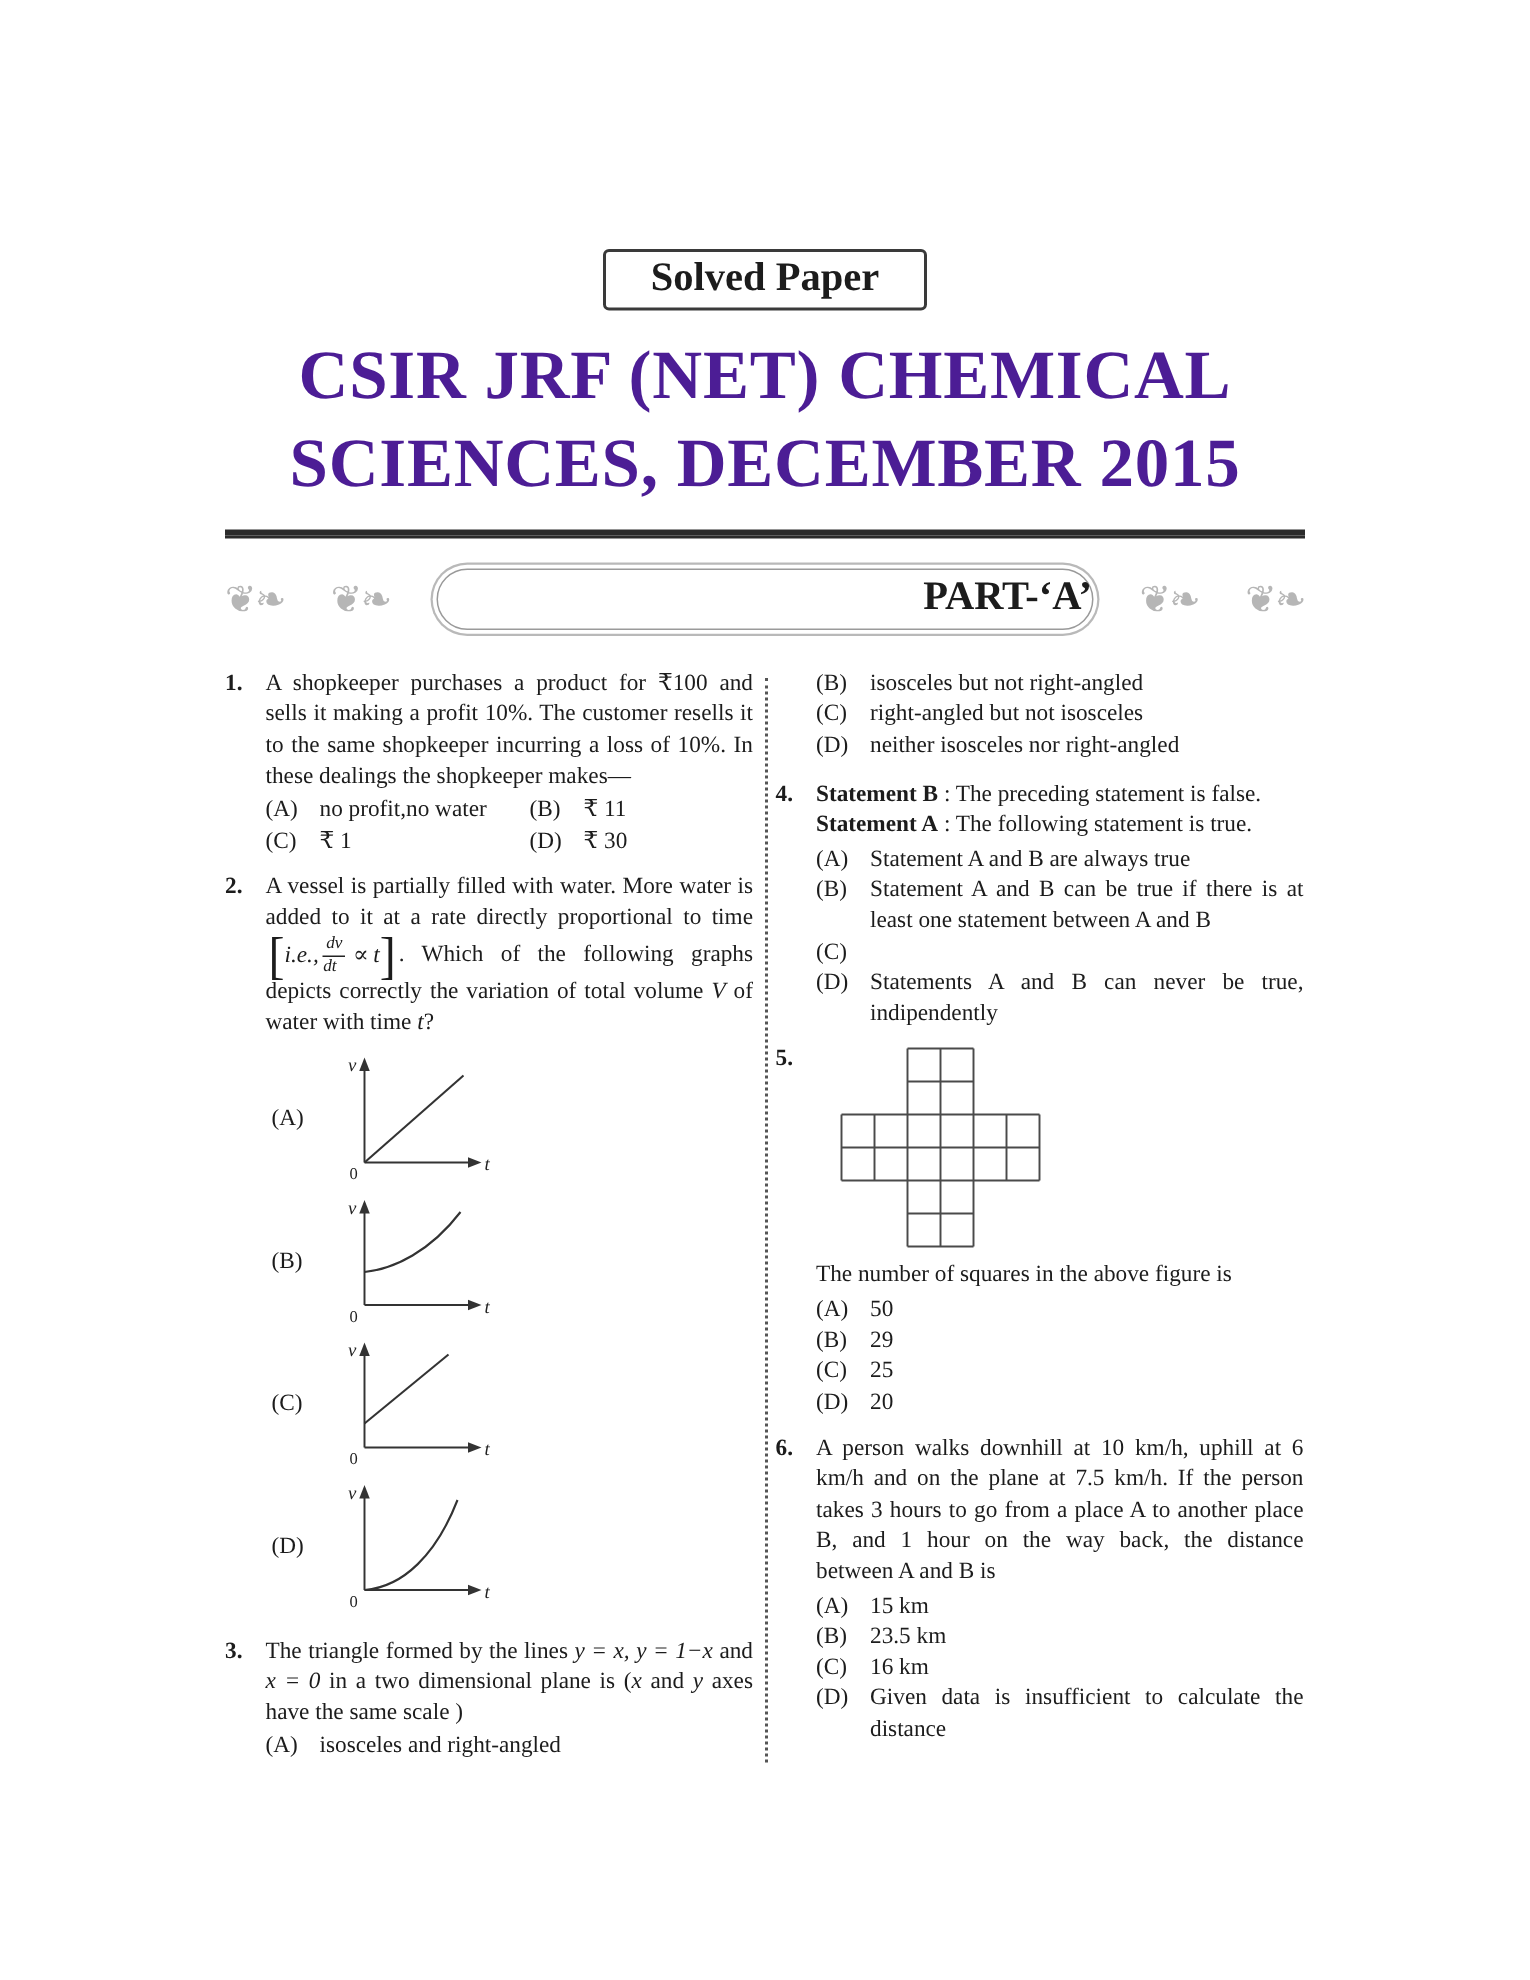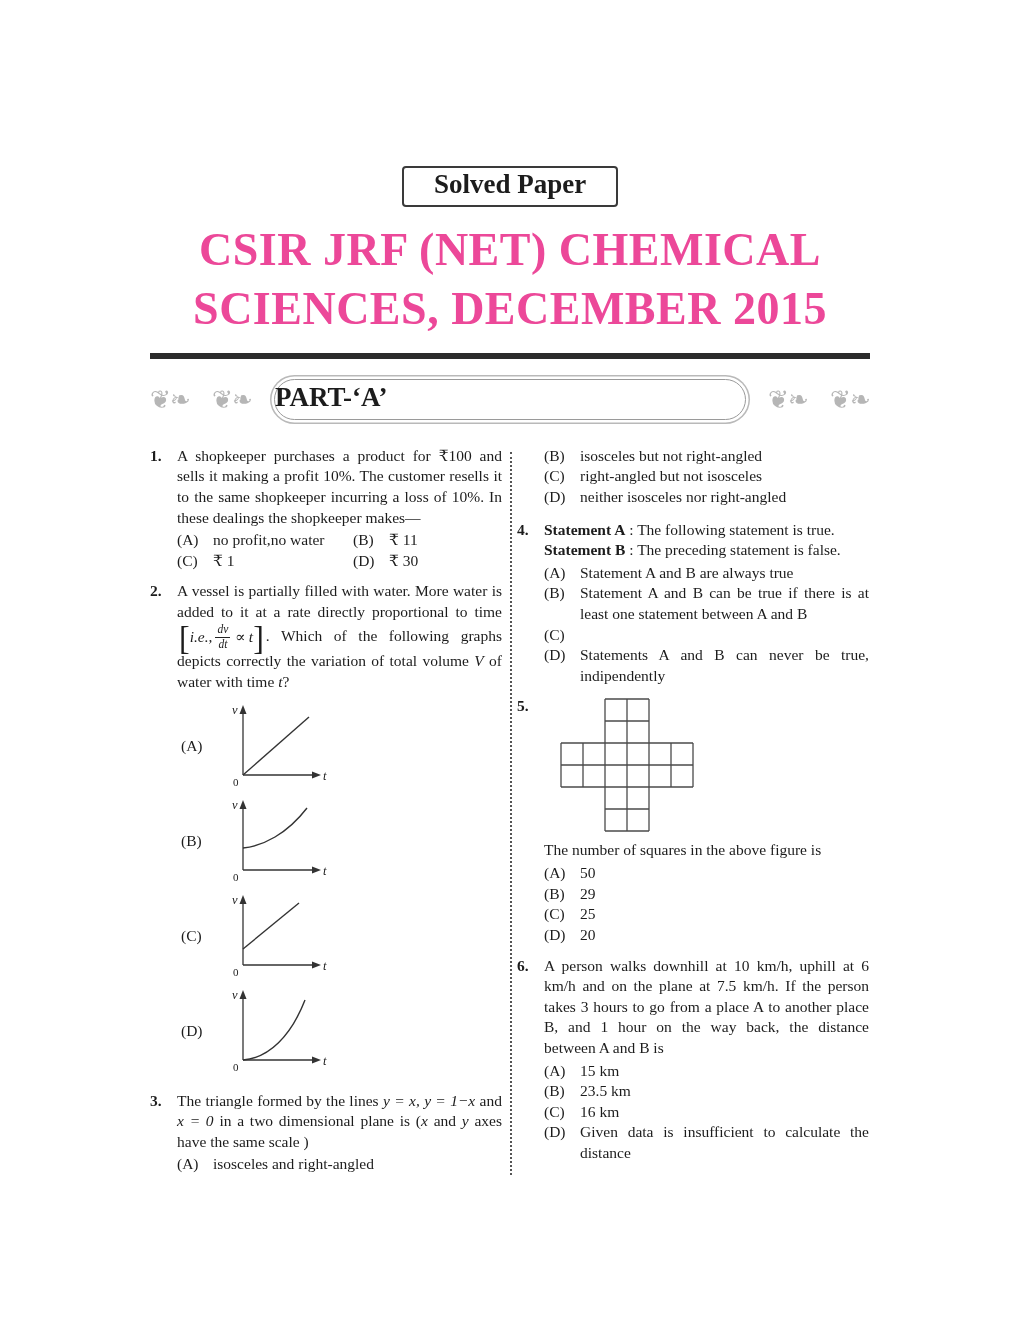--- a/index.html
+++ b/index.html
@@ -12,28 +12,28 @@
   .page { padding:166px 150px 40px 150px; }
 
   .badge {
     width:fit-content; margin:0 auto;
     border:2.5px solid #3a3a3a; border-radius:4px;
     padding:1px 30px 5px; font-size:27px; font-weight:700;
   }
   .title {
     margin:14px 0 0; text-align:center;
     font-size:46px; line-height:1.28; font-weight:700;
-    letter-spacing:.5px; color:#ec4899;
+    letter-spacing:.5px; color:#4c1d95;
   }
   .rule { margin-top:14px; height:4px; border-top:4.5px solid #2b2b2b; border-bottom:2px solid #2b2b2b; }
 
   .banner-row { margin-top:20px; display:flex; align-items:center; justify-content:space-between; }
   .orn { color:#b6b6b6; font-size:25px; font-family:"DejaVu Sans",sans-serif; letter-spacing:-1px; }
   .pill {
-    width:472px; text-align:left; font-size:27px; font-weight:700;
+    width:438px; text-align:right; font-size:27px; font-weight:700;
     padding:2px 0 6px; border:1.5px solid #9a9a9a; border-radius:24px;
     box-shadow:0 0 0 2.5px #fff, 0 0 0 4px #b9b9b9;
     background:#fff;
   }
 
   .columns { margin-top:26px; display:flex; }
   .col { width:352px; }
   .divider { border-left:2.5px dotted #555; margin:6px 5px 10px 8px; }
 
   .q { display:flex; margin-bottom:10px; }
@@ -44,21 +44,21 @@
   .opt { display:flex; }
   .ol { width:36px; flex-shrink:0; }
   .ot { flex:1; text-align:justify; }
   .optgrid { display:grid; grid-template-columns:176px 1fr; margin-top:2px; }
   .optgrid .opt { margin-right:4px; }
   .mi { font-style:italic; }
   .b { font-weight:700; }
 
   .mexpr { display:inline-flex; align-items:center; vertical-align:middle; padding:0 2px; }
   .br { font-size:32px; font-weight:400; line-height:.9; display:inline-block; transform:scaleY(1.08); }
-  .frac { display:inline-flex; flex-direction:column; align-items:center; font-size:11.5px; line-height:1.15; margin:0 4px 0 3px; }
+  .frac { display:inline-flex; flex-direction:column; align-items:flex-start; font-size:11.5px; line-height:1.15; margin:0 4px 0 3px; }
   .fnum { border-bottom:1px solid #222; padding:0 2px; }
   .mexpr .rel { margin:0 3px 0 1px; }
 
   .graphs { margin:8px 0 2px 4px; }
   .graph-row { display:flex; align-items:center; margin-bottom:3px; }
   .glabel { width:42px; flex-shrink:0; }
   .gsvg .ax { stroke:#333; stroke-width:1.3; }
   .gsvg .ah { fill:#333; }
   .gsvg .crv { stroke:#333; stroke-width:1.4; fill:none; }
   .gsvg text { font-size:12.5px; font-style:italic; font-family:"Liberation Serif",serif; fill:#222; }
@@ -232,22 +232,22 @@
           </div>
         <div class="opt">
             <span class="ol">(D)</span>
             <span class="ot">neither isosceles nor right-angled</span>
           </div>
       </div>
 
       <div class="q">
         <div class="qnum">4.</div>
         <div class="qbody">
+          <div class="stmt-line"><span class="b">Statement B</span><span> : The preceding statement is false.</span></div>
           <div class="stmt-line"><span class="b">Statement A</span><span> : The following statement is true.</span></div>
-          <div class="stmt-line"><span class="b">Statement B</span><span> : The preceding statement is false.</span></div>
           <div class="opts">
             <div class="opt">
                 <span class="ol">(A)</span>
                 <span class="ot">Statement A and B are always true</span>
               </div>
             <div class="opt">
                 <span class="ol">(B)</span>
                 <span class="ot">Statement A and B can be true if there is at least one statement between A and B</span>
               </div>
             <div class="opt">

